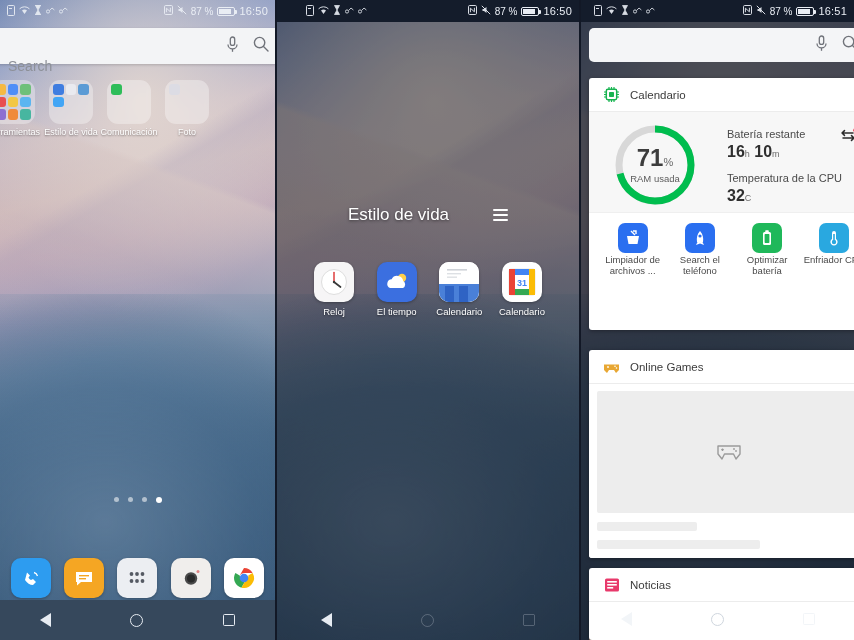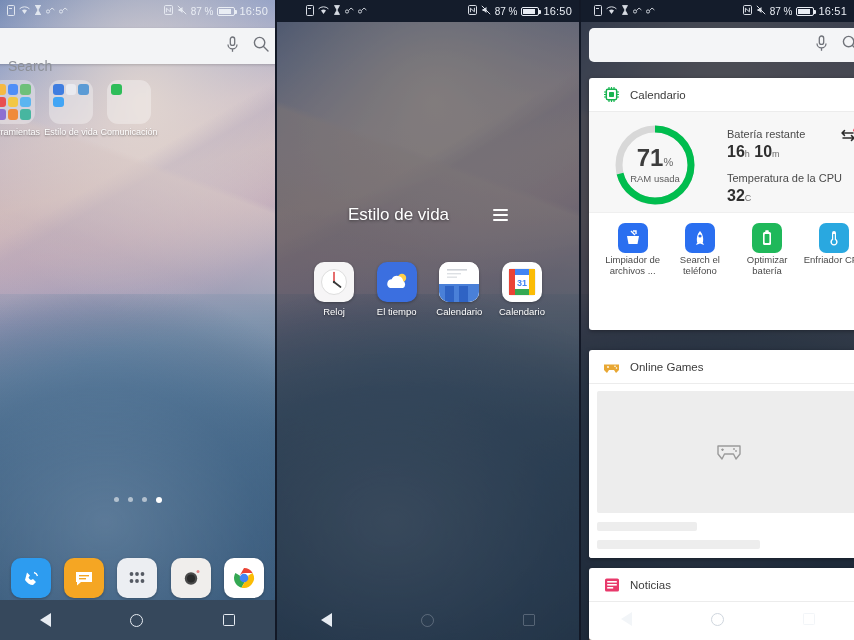--- a/index.html
+++ b/index.html
@@ -363,20 +363,34 @@
             <i class="mini" style="background:transparent"></i>
             <i class="mini" style="background:transparent"></i>
           <i class="mini" style="background:transparent"></i>
             <i class="mini" style="background:transparent"></i>
             <i class="mini" style="background:transparent"></i>
           <i class="mini" style="background:transparent"></i>
             <i class="mini" style="background:transparent"></i>
             <i class="mini" style="background:transparent"></i>
         </div>
         <div class="folder-label">Comunicación</div>
+      </div>
+      <div class="folder">
+        <div class="folder-tile">
+          <i class="mini" style="background:#dcdce4"></i>
+            <i class="mini" style="background:transparent"></i>
+            <i class="mini" style="background:transparent"></i>
+          <i class="mini" style="background:transparent"></i>
+            <i class="mini" style="background:transparent"></i>
+            <i class="mini" style="background:transparent"></i>
+          <i class="mini" style="background:transparent"></i>
+            <i class="mini" style="background:transparent"></i>
+            <i class="mini" style="background:transparent"></i>
+        </div>
+        <div class="folder-label">Foto</div>
       </div>
     </div>
 
     <div class="dots">
       <span class="dot"></span>
       <span class="dot"></span>
       <span class="dot"></span>
       <span class="dot on"></span>
     </div>
 

